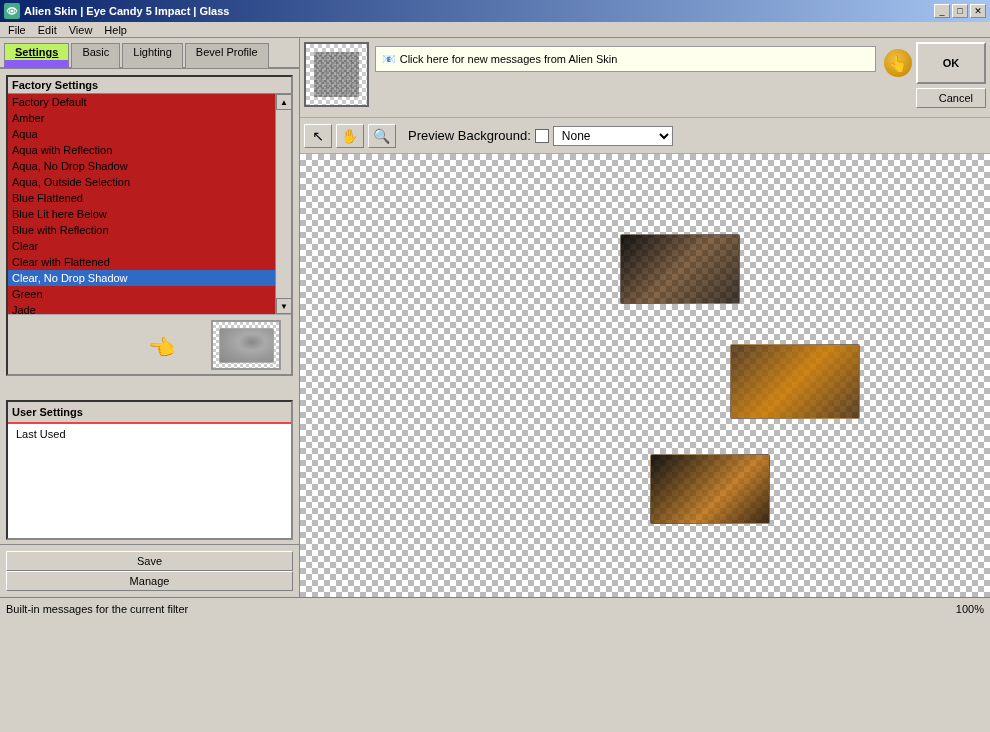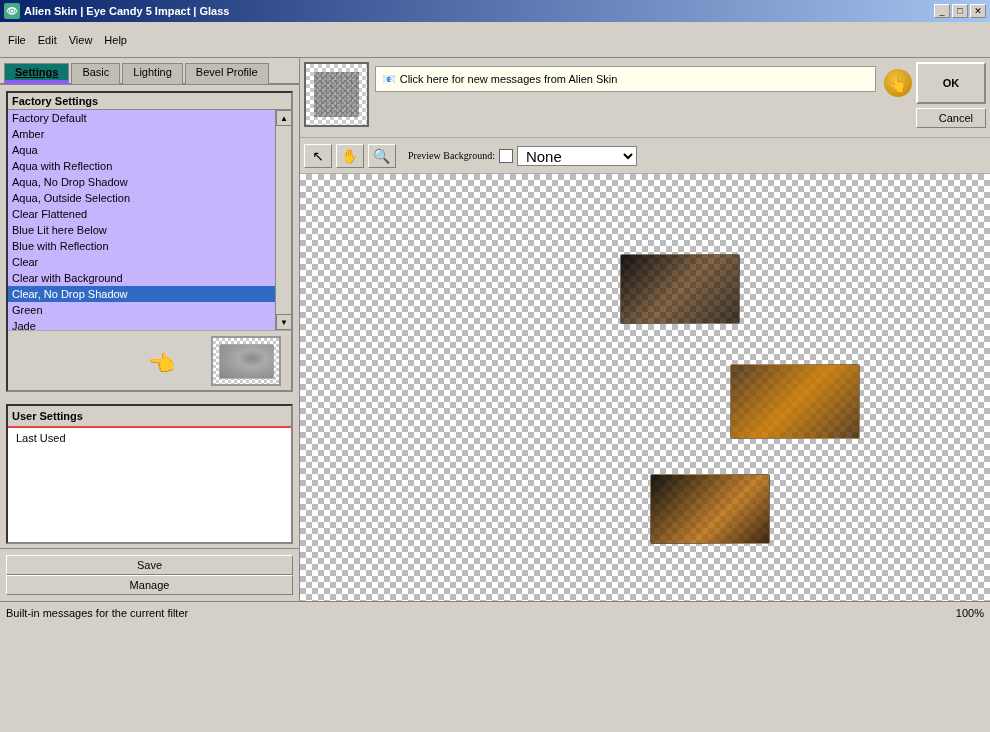--- a/index.html
+++ b/index.html
@@ -47,21 +47,21 @@
       border-left-color: #fff;
       cursor: pointer;
       display: flex; align-items: center; justify-content: center;
       font-size: 9px;
     }
     .title-btn.close { background: #d4d0c8; }
 
     
     .menu-bar {
       background: #d4d0c8;
-      height: 36px;
+      height: 16px;
       display: flex;
       align-items: center;
       padding: 0 2px;
       border-bottom: 1px solid #888;
     }
     .menu-item {
       padding: 2px 6px;
       cursor: pointer;
       font-size: 11px;
     }
@@ -93,30 +93,30 @@
       border: 1px solid #888;
       border-bottom: none;
       background: #c0bdb5;
       cursor: pointer;
       margin-right: 2px;
       font-size: 11px;
       position: relative;
       top: 1px;
     }
     .tab.active {
-      background: #0f766e;
-      border-bottom: 4px solid #8b5cf6;
+      background: #bef264;
+      border-bottom: 8px solid #8b5cf6;
       font-weight: bold;
       z-index: 1;
       text-decoration: underline;
     }
 
     
     .settings-box {
-      margin: 6px 6px 8px 6px;
+      margin: 6px 6px 20px 6px;
       border: 2px inset #888;
       background: white;
       flex: 1;
       display: flex;
       flex-direction: column;
       overflow: hidden;
     }
     .settings-header {
       background: #d4d0c8;
       padding: 2px 4px;
@@ -219,39 +219,38 @@
       background: #d4d0c8;
       border: 1px solid #808080;
       border-top-color: #fff;
       border-left-color: #fff;
       display: flex; align-items: center; justify-content: center;
       cursor: pointer;
       font-size: 14px;
     }
     .preview-bg-label {
       margin-left: 8px;
-      font-size: 10px;
-      font-family: Liberation Serif, serif;
+      font-size: 13px;
     }
     .preview-bg-select {
       display: flex;
       align-items: center;
       gap: 4px;
     }
     .color-swatch {
       width: 14px; height: 14px;
       border: 1px solid #666;
       background: white;
     }
     .select-dropdown {
       height: 20px;
       background: white;
       border: 1px solid #808080;
       padding: 0 4px;
-      font-size: 15px;
+      font-size: 12px;
       width: 120px;
     }
 
     
     .preview-canvas {
       flex: 1;
       background: repeating-conic-gradient(#bbb 0% 25%, #fff 0% 50%) 0 0 / 12px 12px;
       position: relative;
       overflow: hidden;
     }
@@ -309,21 +308,21 @@
       cursor: pointer;
       font-size: 8px;
     }
     .list-container {
       display: flex;
       height: 220px;
     }
     .list-items {
       flex: 1;
       overflow-y: auto;
-      background: #c4b5fd;
+      background: #b91c1c;
     }
     .vertical-scrollbar {
       width: 16px;
       background: #d4d0c8;
       display: flex;
       flex-direction: column;
       border-left: 1px solid #888;
     }
   </style>
 </head>
@@ -362,25 +361,25 @@
         <span>Factory Settings</span>
       </div>
       <div class="list-container">
         <div class="list-items">
           <div class="settings-item">Factory Default</div>
           <div class="settings-item">Amber</div>
           <div class="settings-item">Aqua</div>
           <div class="settings-item">Aqua with Reflection</div>
           <div class="settings-item">Aqua, No Drop Shadow</div>
           <div class="settings-item">Aqua, Outside Selection</div>
-          <div class="settings-item">Clear Flattened</div>
+          <div class="settings-item">Blue Flattened</div>
           <div class="settings-item">Blue Lit here Below</div>
           <div class="settings-item">Blue with Reflection</div>
           <div class="settings-item">Clear</div>
-          <div class="settings-item">Clear with Background</div>
+          <div class="settings-item">Clear with Flattened</div>
           <div class="settings-item selected">Clear, No Drop Shadow</div>
           <div class="settings-item">Green</div>
           <div class="settings-item">Jade</div>
 
         </div>
         <div class="vertical-scrollbar">
           <div class="scrollbar-arrow">▲</div>
           <div style="flex:1; background:#d4d0c8;"></div>
           <div class="scrollbar-arrow">▼</div>
         </div>

